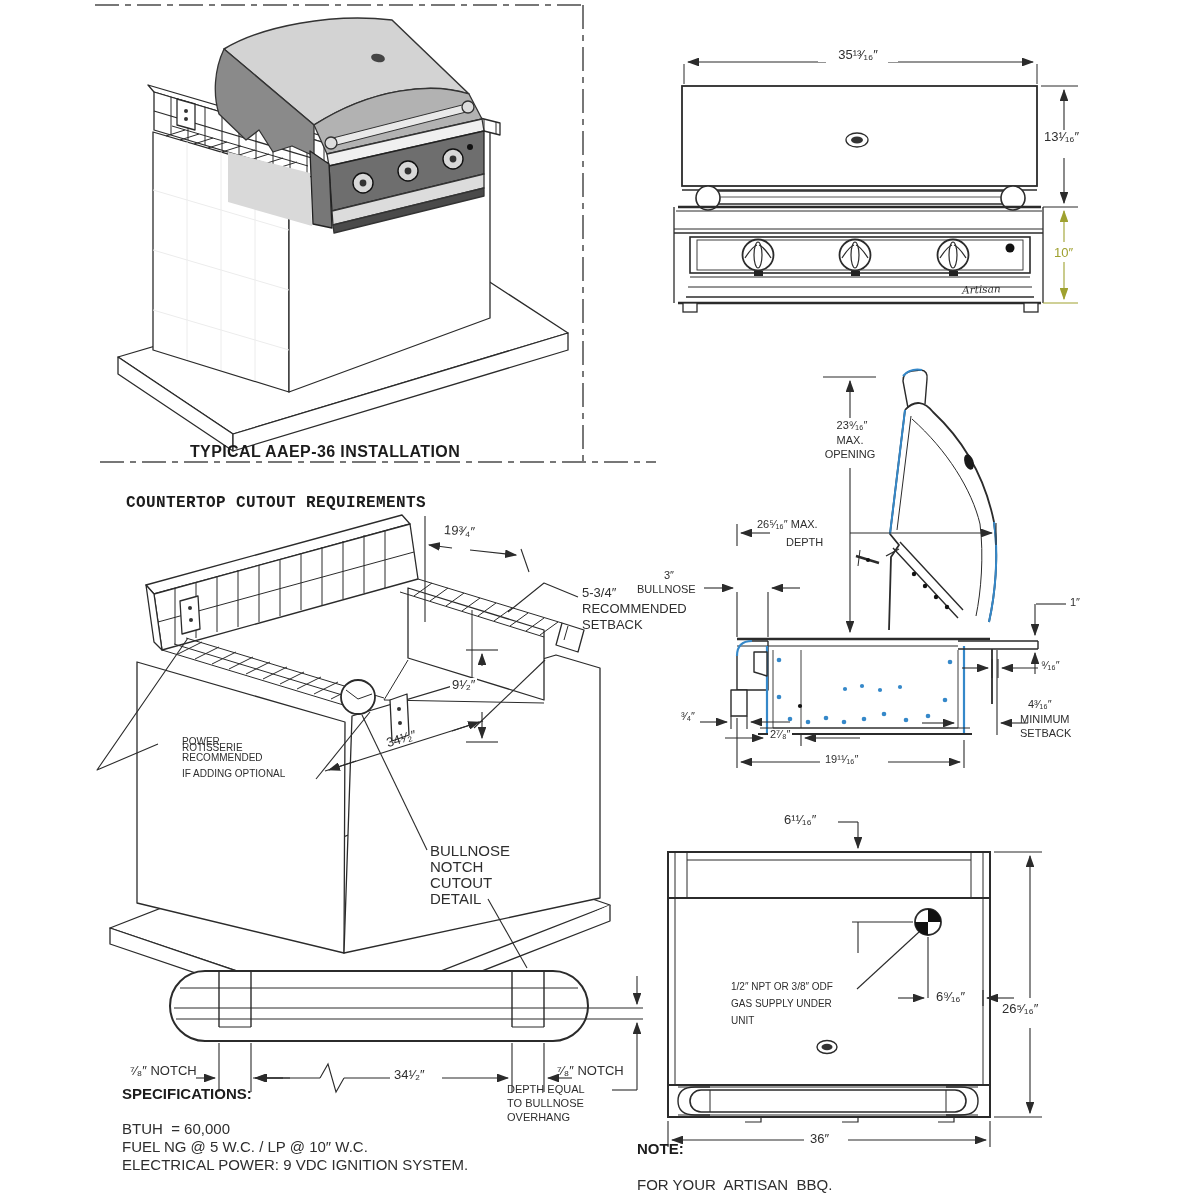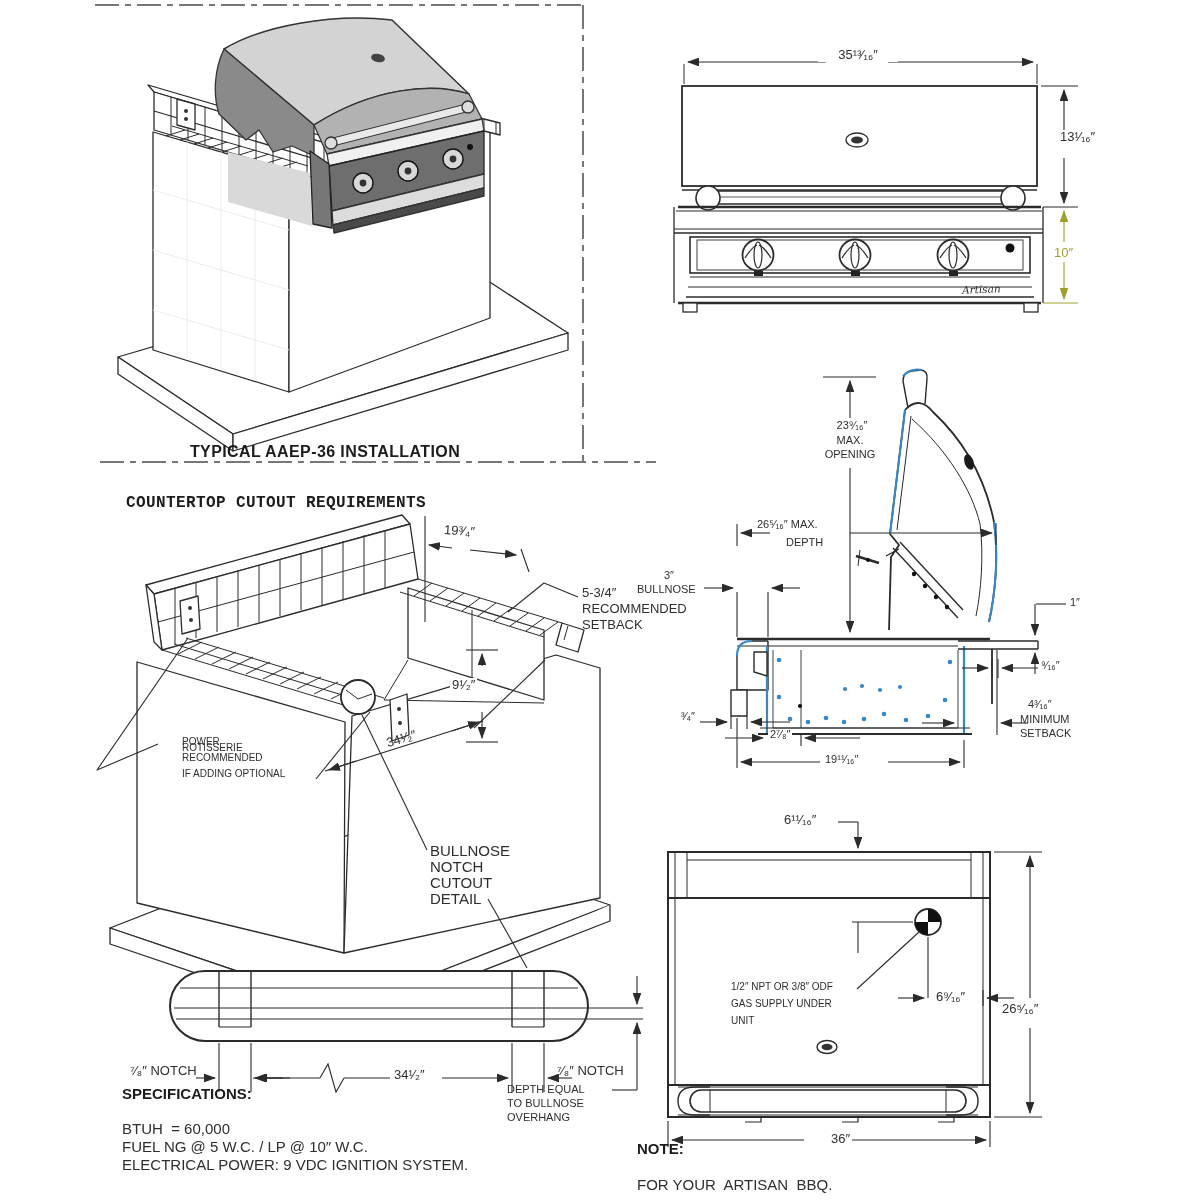--- a/index.html
+++ b/index.html
@@ -361,21 +361,21 @@
     <line x1="1030" y1="998" x2="1030" y2="856" marker-end="url(#ah)"></line>
     <line x1="1030" y1="1028" x2="1030" y2="1113" marker-end="url(#ah)"></line>
   </g>
 </g>
 </svg>
 
 <div class="lbl b h16 c" style="left:140px;top:444px;width:370px;">TYPICAL AAEP-36 INSTALLATION</div>
 <div class="lbl b h16" style="left:126px;top:495px;font-family:Liberation Mono, monospace;">COUNTERTOP CUTOUT REQUIREMENTS</div>
 
 <div class="lbl c bg" style="left:818px;top:48px;width:76px;">35¹³⁄₁₆″</div>
-<div class="lbl bg" style="left:1042px;top:130px;margin-left:16px;">13¹⁄₁₆″</div>
+<div class="lbl bg" style="left:1042px;top:130px;">13¹⁄₁₆″</div>
 <div class="lbl olive bg" style="left:1052px;top:246px;">10″</div>
 <div class="lbl logo" style="left:962px;top:284px;">Artisan</div>
 
 <div class="lbl c t12 bg" style="left:805px;top:420px;width:90px;">23⁹⁄₁₆″</div>
 <div class="lbl c t12" style="left:805px;top:435px;width:90px;">MAX.</div>
 <div class="lbl c t12" style="left:805px;top:449px;width:90px;">OPENING</div>
 <div class="lbl t12 bg" style="left:755px;top:519px;">26⁵⁄₁₆″ MAX.</div>
 <div class="lbl t12" style="left:786px;top:537px;">DEPTH</div>
 <div class="lbl t12" style="left:664px;top:570px;">3″</div>
 <div class="lbl t12" style="left:637px;top:584px;">BULLNOSE</div>
@@ -409,21 +409,21 @@
 <div class="lbl t12" style="left:507px;top:1084px;">DEPTH EQUAL</div>
 <div class="lbl t12" style="left:507px;top:1098px;">TO BULLNOSE</div>
 <div class="lbl t12" style="left:507px;top:1112px;">OVERHANG</div>
 
 <div class="lbl" style="left:784px;top:813px;">6¹¹⁄₁₆″</div>
 <div class="lbl t14" style="left:712px;top:982px;">1/2″ NPT OR 3/8″ ODF</div>
 <div class="lbl t14" style="left:712px;top:999px;">GAS SUPPLY UNDER</div>
 <div class="lbl t14" style="left:712px;top:1016px;">UNIT</div>
 <div class="lbl bg" style="left:934px;top:990px;">6⁹⁄₁₆″</div>
 <div class="lbl bg" style="left:1000px;top:1002px;">26⁵⁄₁₆″</div>
-<div class="lbl bg" style="left:829px;top:1132px;">36″</div>
+<div class="lbl bg" style="left:808px;top:1132px;">36″</div>
 
 <div class="lbl b h15" style="left:122px;top:1086px;">SPECIFICATIONS:</div>
 <div class="lbl h15" style="left:122px;top:1121px;">BTUH  = 60,000</div>
 <div class="lbl h15" style="left:122px;top:1139px;">FUEL NG @ 5 W.C. / LP @ 10″ W.C.</div>
 <div class="lbl h15" style="left:122px;top:1157px;">ELECTRICAL POWER: 9 VDC IGNITION SYSTEM.</div>
 
 <div class="lbl b h15" style="left:637px;top:1141px;">NOTE:</div>
 <div class="lbl h15" style="left:637px;top:1177px;">FOR YOUR  ARTISAN  BBQ.</div>
 
 </div>

